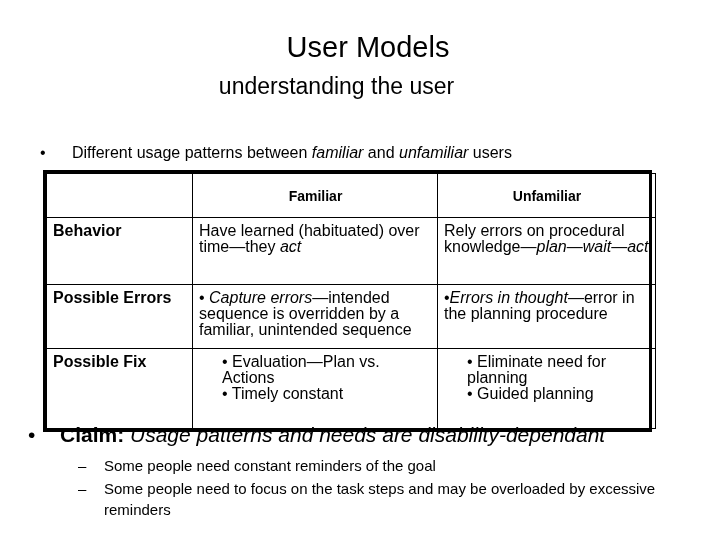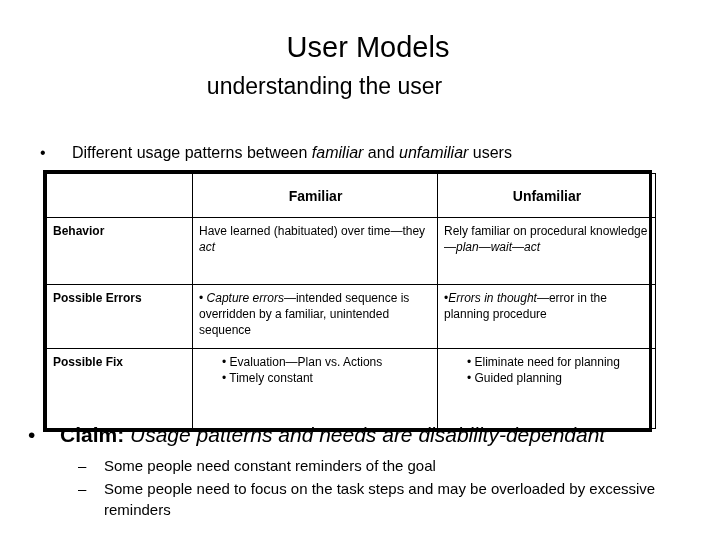--- a/index.html
+++ b/index.html
@@ -29,21 +29,21 @@
     top: 30px;
     width: 720px;
     text-align: center;
     font-size: 29px;
     line-height: 34px;
     font-weight: normal;
     letter-spacing: 0px;
   }
   .subtitle {
     position: absolute;
-    left: 4px;
+    left: 16px;
     top: 72px;
     width: 641px;
     text-align: center;
     font-size: 23px;
     line-height: 28px;
     font-weight: normal;
   }
 
   
   .top-bullet {
@@ -77,21 +77,21 @@
     box-sizing: border-box;
   }
   table.matrix {
     border-collapse: collapse;
     width: 100%;
     table-layout: fixed;
   }
   table.matrix td {
     border: 1px solid #000000;
     vertical-align: top;
-    font-size: 12px;
+    font-size: 16px;
     line-height: 16px;
     padding: 5px 5px 5px 6px;
     box-sizing: border-box;
   }
   table.matrix tr.hdr td {
     height: 44px;
     vertical-align: middle;
     text-align: center;
     font-weight: bold;
     font-size: 14px;
@@ -165,21 +165,21 @@
         <td class="c2">Familiar</td>
         <td class="c3">Unfamiliar</td>
       </tr>
 
       <tr class="r-behavior">
         <td class="c1">Behavior</td>
         <td class="c2">
           <span class="celltext"><span>Have learned (habituated) over time—they </span><span class="it">act</span></span>
         </td>
         <td class="c3">
-          <span class="celltext"><span>Rely familiar on procedural knowledge—</span><span class="it">plan</span><span>—</span><span class="it">wait</span><span>—</span><span class="it">act</span></span>
+          <span class="celltext"><span>Rely errors on procedural knowledge—</span><span class="it">plan</span><span>—</span><span class="it">wait</span><span>—</span><span class="it">act</span></span>
         </td>
       </tr>
 
       <tr class="r-errors">
         <td class="c1">Possible Errors</td>
         <td class="c2">
           <span class="celltext"><span>• </span><span class="it">Capture errors</span><span>—intended sequence is overridden by a familiar, unintended sequence</span></span>
         </td>
         <td class="c3">
           <span class="celltext"><span>•</span><span class="it">Errors in thought</span><span>—error in the planning procedure</span></span>

